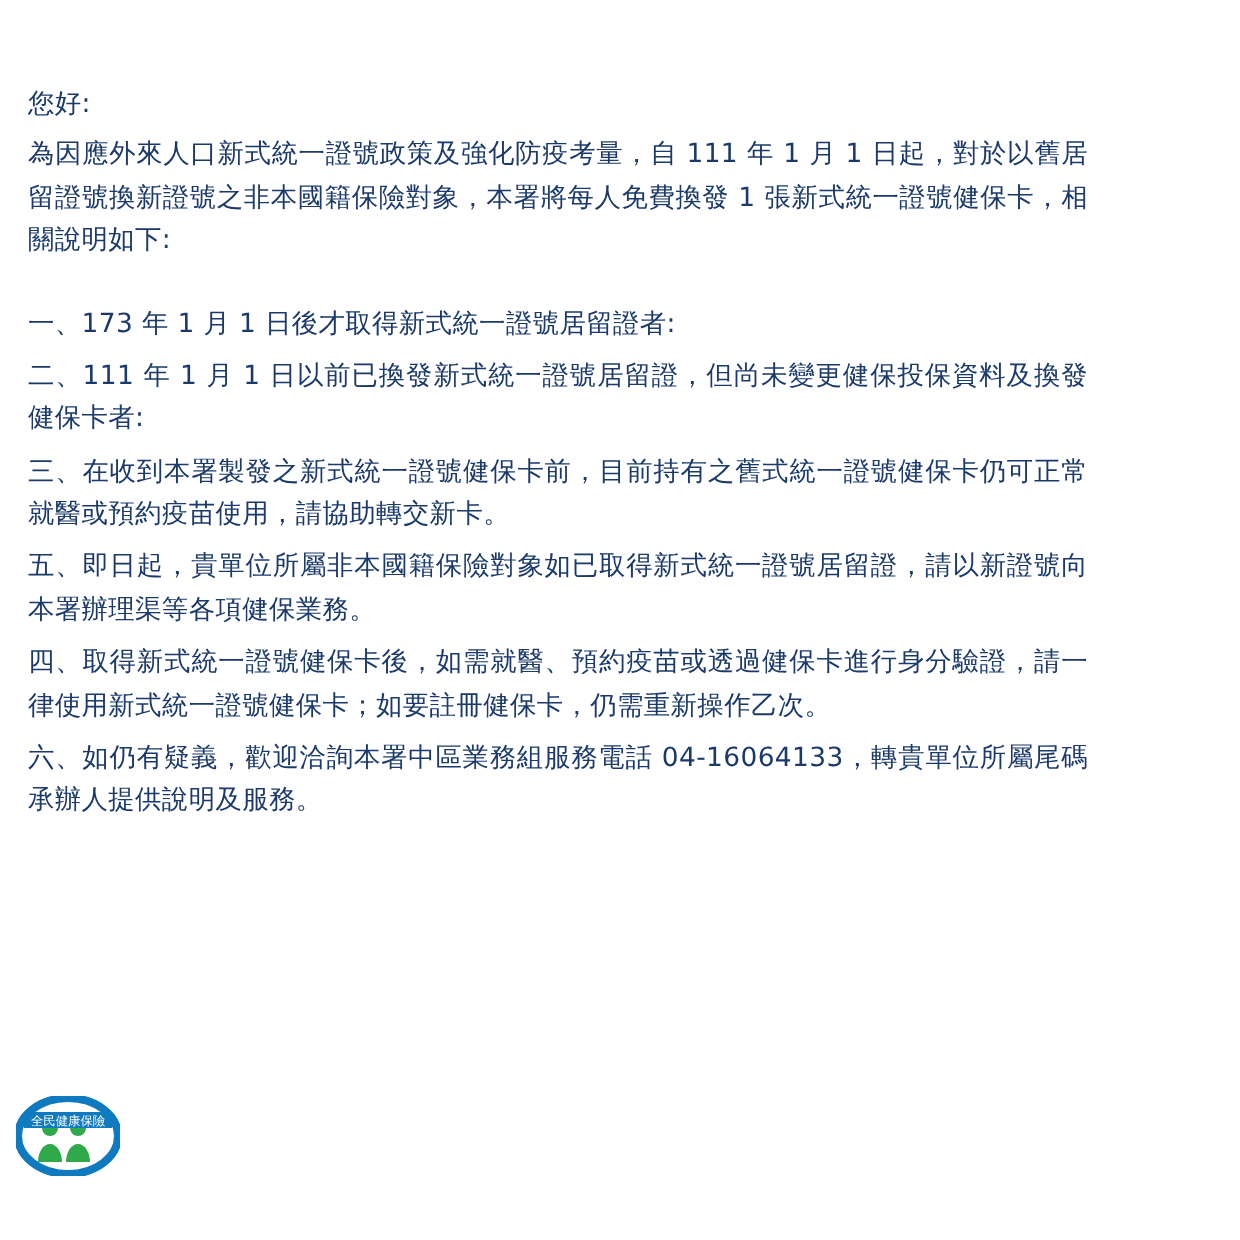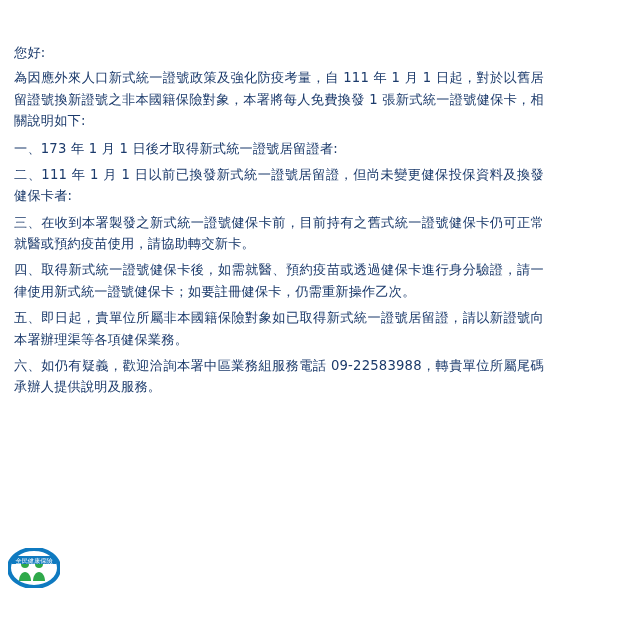--- a/index.html
+++ b/index.html
@@ -29,21 +29,21 @@
   }
   .para {
     margin: 0 0 2px 0;
     text-align: justify;
     text-justify: inter-ideograph;
   }
   .para.greeting {
     margin-bottom: 4px;
   }
   .para.lead {
-    margin-bottom: 6px;
+    margin-bottom: 20px;
   }
   .para.item-head {
     margin-top: 5px;
   }
   .para.tight {
     margin-bottom: 0;
   }
   .logo {
     position: absolute;
     left: 8px;
@@ -65,25 +65,25 @@
     <p class="para greeting">您好:</p>
 
     <p class="para lead">為因應外來人口新式統一證號政策及強化防疫考量，自 111 年 1 月 1 日起，對於以舊居留證號換新證號之非本國籍保險對象，本署將每人免費換發 1 張新式統一證號健保卡，相關說明如下:</p>
 
     <p class="para item-head tight">一、173 年 1 月 1 日後才取得新式統一證號居留證者:</p>
 
     <p class="para item-head tight">二、111 年 1 月 1 日以前已換發新式統一證號居留證，但尚未變更健保投保資料及換發健保卡者:</p>
 
     <p class="para item-head">三、在收到本署製發之新式統一證號健保卡前，目前持有之舊式統一證號健保卡仍可正常就醫或預約疫苗使用，請協助轉交新卡。</p>
 
+    <p class="para item-head">五、即日起，貴單位所屬非本國籍保險對象如已取得新式統一證號居留證，請以新證號向本署辦理渠等各項健保業務。</p>
+
     <p class="para item-head">四、取得新式統一證號健保卡後，如需就醫、預約疫苗或透過健保卡進行身分驗證，請一律使用新式統一證號健保卡；如要註冊健保卡，仍需重新操作乙次。</p>
 
-    <p class="para item-head">五、即日起，貴單位所屬非本國籍保險對象如已取得新式統一證號居留證，請以新證號向本署辦理渠等各項健保業務。</p>
-
-    <p class="para item-head">六、如仍有疑義，歡迎洽詢本署中區業務組服務電話 09-22583988，轉貴單位所屬尾碼承辦人提供說明及服務。</p>
+    <p class="para item-head">六、如仍有疑義，歡迎洽詢本署中區業務組服務電話 04-16064133，轉貴單位所屬尾碼承辦人提供說明及服務。</p>
 
   </div>
 
   <div class="logo">
     <svg viewBox="0 0 52 40" width="52" height="40" xmlns="http://www.w3.org/2000/svg" aria-hidden="true">
       <ellipse cx="26" cy="20" rx="25" ry="19" fill="none" stroke="#0f7ac0" stroke-width="4"></ellipse>
       <g fill="#2fa94a">
         <circle cx="17" cy="16" r="4"></circle>
         <path d="M11 33c0-5 2.7-9 6-9s6 4 6 9z"></path>
         <circle cx="31" cy="16" r="4"></circle>

